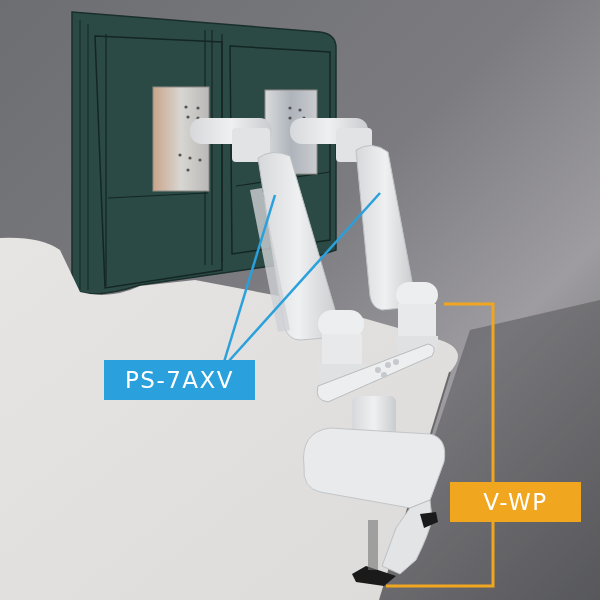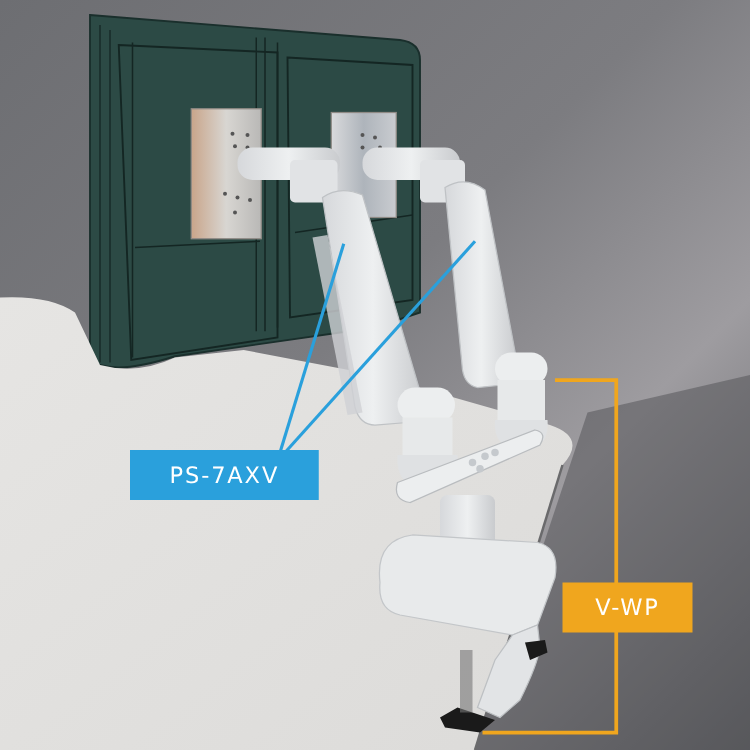--- a/index.html
+++ b/index.html
@@ -1,23 +1,23 @@
 <!DOCTYPE html>
 <html><head>
 <meta charset="utf-8">
 <style>
   html, body { margin: 0; padding: 0; }
   body { width: 600px; height: 600px; overflow: hidden; position: relative; font-family: "DejaVu Sans", sans-serif; }
   .scene { position: absolute; left: 0; top: 0; width: 600px; height: 600px;
     background: linear-gradient(160deg, #6f7075 0%, #77787c 25%, #a5a3a6 55%, #8a8a8e 75%, #5d5e62 100%); }
   .scene svg { position: absolute; left: 0; top: 0; }
-  .label { position: absolute; color: #ffffff; font-family: "DejaVu Sans", sans-serif; font-size: 18px; letter-spacing: 1.5px;
+  .label { position: absolute; color: #ffffff; font-family: "DejaVu Sans", sans-serif; font-size: 23px; letter-spacing: 1.5px;
     display: flex; align-items: center; justify-content: center; }
   .label-blue { left: 104px; top: 360px; width: 151px; height: 40px; }
-  .label-orange { left: 450px; top: 466px; width: 104px; height: 40px; }
+  .label-orange { left: 450px; top: 482px; width: 131px; height: 40px; }
 </style>
 </head>
 <body>
 
 <div class="scene">
   <svg width="600" height="600" viewBox="0 0 600 600">
     <defs>
       <linearGradient id="bgGrad" x1="0" y1="0" x2="1" y2="1">
         <stop offset="0" stop-color="#6d6e72"></stop>
         <stop offset="0.45" stop-color="#7c7c80"></stop>

